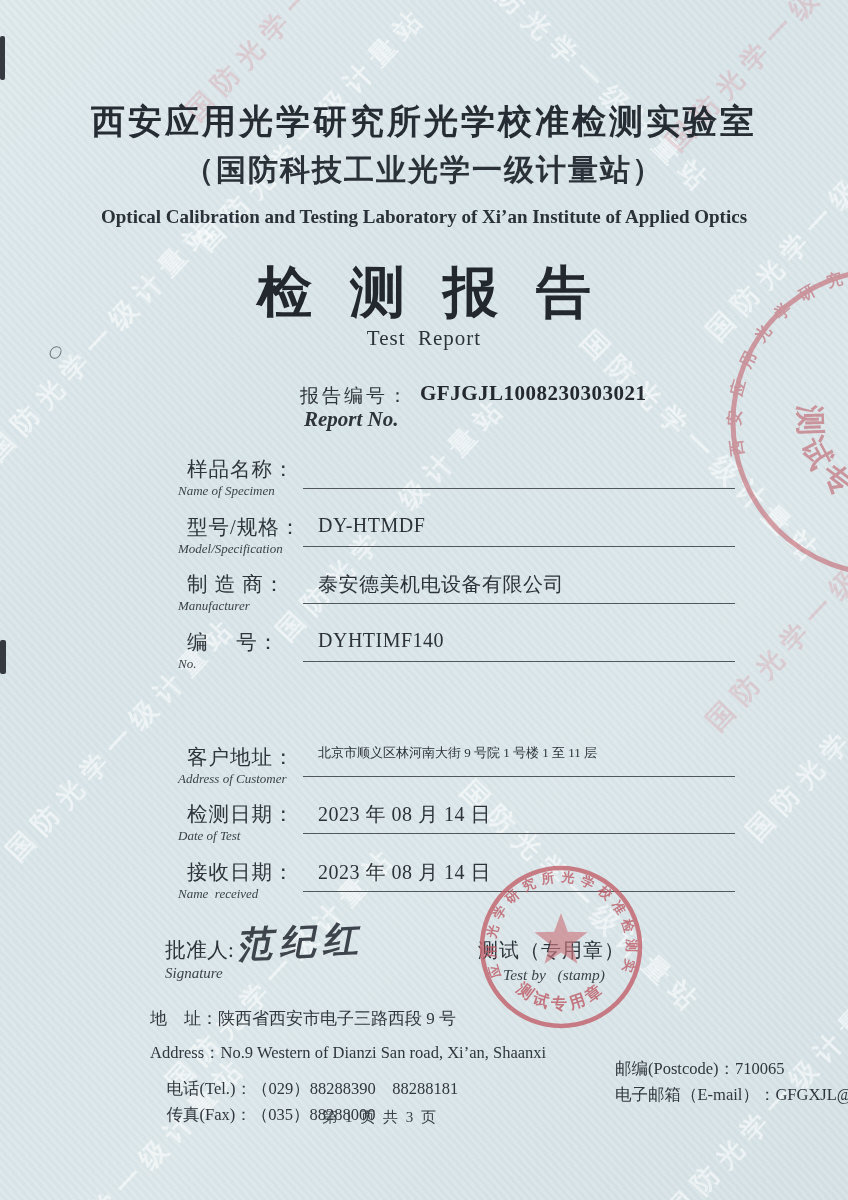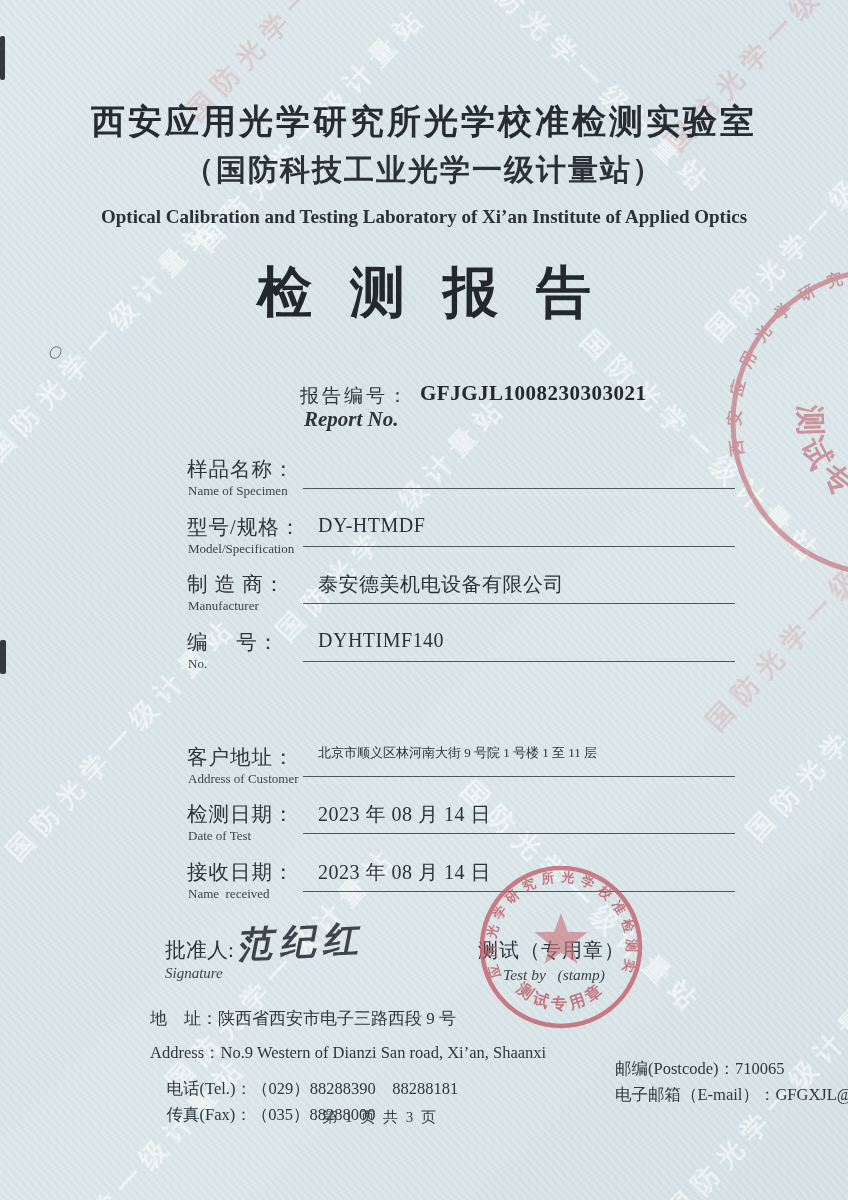--- a/index.html
+++ b/index.html
@@ -30,21 +30,21 @@
   .title-en{ top:326px; font-size:21px; letter-spacing:1px; white-space:pre; color:#2b323a; }
 
   
   .rn-label { left:300px; top:383px; font-size:19px; letter-spacing:3px; color:#2d343b; }
   .rn-value { left:420px; top:381px; font-size:21px; font-weight:700; letter-spacing:.5px; color:#23292f; }
   .rn-en    { left:304px; top:407px; font-size:21px; font-weight:700; font-style:italic; color:#2d343b; }
 
   
   .field  { position:absolute; left:0; width:848px; height:56px;margin-left:22px; }
   .f-zh   { position:absolute; left:165px; top:0; font-size:20.5px; letter-spacing:1px; color:#2d343b; white-space:pre; }
-  .f-en   { position:absolute; left:166px; top:28px; font-size:13px; color:#3c434a; white-space:pre; }
+  .f-en   { position:absolute; left:156px; top:28px; font-size:13px; font-style:italic; color:#3c434a; white-space:pre; }
   .f-val  { position:absolute; left:296px; top:1px; font-size:20px; letter-spacing:.5px; color:#2b3238; white-space:pre; }
   .f-line { position:absolute; left:281px; top:33px; width:432px; border-bottom:1.4px solid #50585e; }
 
   
   .ap-zh   { left:165px; top:936px; font-size:21px; color:#2d343b; }
   .ap-sign { left:236px; top:918px; font-size:36px; font-style:italic; font-weight:600;
              letter-spacing:7px; color:#3d444b; transform:rotate(-3deg); }
   .ap-en   { left:165px; top:965px; font-size:15px; font-style:italic; color:#3c434a; }
   .st-zh   { left:478px; top:937px; font-size:20px; letter-spacing:1px; color:#2d343b; }
   .st-en   { left:503px; top:966px; font-size:15.5px; font-style:italic; color:#3c434a; white-space:pre; }
@@ -87,20 +87,21 @@
   <span class="wm" style="left:-30px;  top:1160px;">国防光学一级计量站</span>
 
   <span class="wm wm-pink" style="left:140px; top:-20px;">国防光学一级计量站</span>
   <span class="wm wm-pink" style="left:620px; top:10px;">国防光学一级计量站</span>
   <span class="wm wm-pink" style="left:660px; top:590px;">国防光学一级计量站</span>
 
   <div class="center org-zh">西安应用光学研究所光学校准检测实验室</div>
   <div class="center org-sub">（国防科技工业光学一级计量站）</div>
   <div class="center org-en">Optical Calibration and Testing Laboratory of Xi’an Institute of Applied Optics</div>
   <div class="center title-zh">检测报告</div>
+  <div class="center title-en">Test  Report</div>
 
   <span class="abs rn-label">报告编号：</span>
   <span class="abs rn-value">GFJGJL1008230303021</span>
   <span class="abs rn-en">Report No.</span>
 
   <div class="field" style="top:455px">
     <span class="f-zh">样品名称：</span>
     <span class="f-en">Name of Specimen</span>
     <span class="f-line"></span>
   </div>

